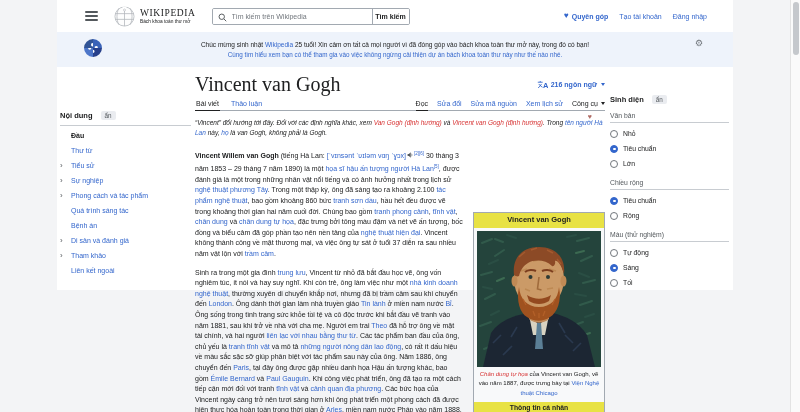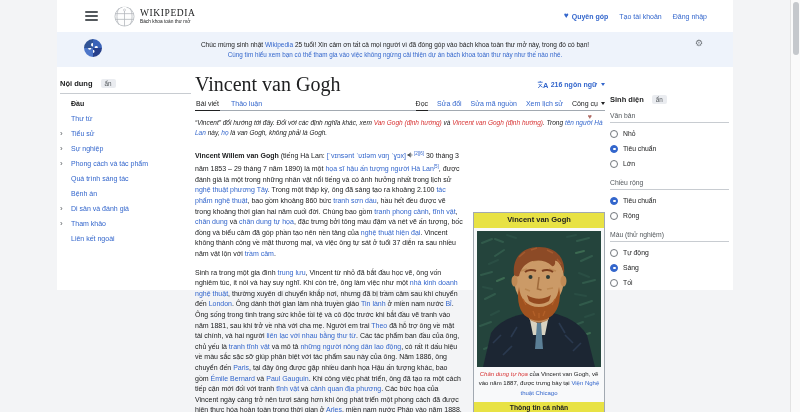--- a/index.html
+++ b/index.html
@@ -37,21 +37,21 @@
   
   .banner { height:35px; background:var(--c-banner_bg,#eef3fb); position:relative; text-align:center; padding-top:8px; }
   .banner-l1 { font-size:6.5px; line-height:9px; color:#202122; }
   .banner-l2 { font-size:6.3px; line-height:9px; margin-top:1px; }
   .banner-icon { position:absolute; left:26px; top:6px; cursor:pointer; }
   .banner-gear { position:absolute; right:30px; top:7px; font-size:9px; color:#72777d; cursor:pointer; line-height:9px; }
 
   
   .content { position:relative; }
 
-  .toc { position:absolute; left:3px; top:12px; width:131px; font-size:7px; }
+  .toc { position:absolute; left:3px; top:44px; width:131px; font-size:7px; }
   .panel-head { display:flex; align-items:center; gap:8px; }
   .panel-title { font-weight:bold; font-size:7.5px; }
   .pill { background:#eaecf0; border-radius:2px; padding:1px 4px; font-size:6.3px; color:#54595d; cursor:pointer; }
   .toc-divider { border-bottom:1px solid #c8ccd1; margin:5px 0 2px; }
   .toc-list { list-style:none; }
   .toc-item { position:relative; line-height:15px; padding-left:11px; color:var(--c-link_blue,#36c); cursor:pointer; white-space:nowrap; }
   .toc-item.active { color:#202122; font-weight:bold; }
   .toc-arrow { position:absolute; left:0; top:0; color:#54595d; font-size:8px; cursor:pointer; }
 
   .appearance { position:absolute; left:553px; top:28px; width:119px; font-size:6.8px; }
@@ -109,20 +109,28 @@
         <circle cx="11" cy="11" r="10" fill="#fdfdfd" stroke="#c0c4c8" stroke-width="1"></circle>
         <path d="M11 1v20 M1.5 8h19 M1.5 14h19 M5 2.5c-2.5 5-2.5 12 0 17 M17 2.5c2.5 5 2.5 12 0 17" stroke="#b2b6ba" stroke-width="0.8" fill="none"></path>
         <path d="M8.2 0.5l2.8 4 2.8-4z" fill="#fff"></path>
         <circle cx="11" cy="4.2" r="1.1" fill="#fff" stroke="#b2b6ba" stroke-width="0.6"></circle>
       </svg>
       <div>
         <div class="logo-word">WIKIPEDIA</div>
         <div class="logo-tag">Bách khoa toàn thư mở</div>
       </div>
     </div>
+    <div class="searchbox">
+      <svg class="search-ic" width="9" height="9" viewBox="0 0 12 12">
+        <circle cx="5" cy="5" r="3.6" fill="none" stroke="#54595d" stroke-width="1.3"></circle>
+        <path d="M8 8l3 3" stroke="#54595d" stroke-width="1.3"></path>
+      </svg>
+      <input type="text" placeholder="Tìm kiếm trên Wikipedia" style="">
+      <button class="search-btn">Tìm kiếm</button>
+    </div>
     <div class="hdr-right">
       <span class="hdr-link donate">
           <span class="heart">♥</span>
           <span>Quyên góp</span>
         </span>
       <span class="hdr-link">Tạo tài khoản</span>
       <span class="hdr-link">Đăng nhập</span>
     </div>
   </div>
 

